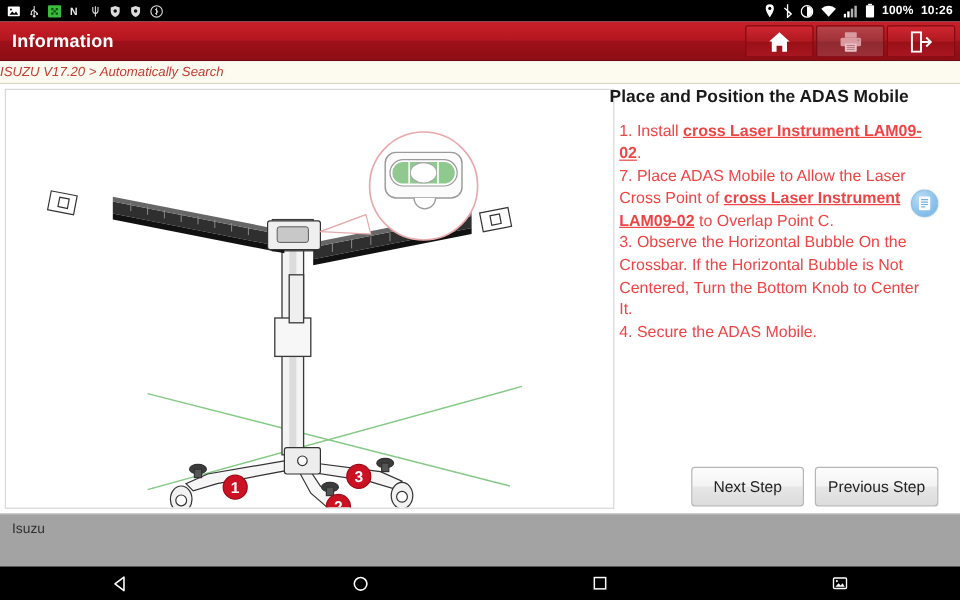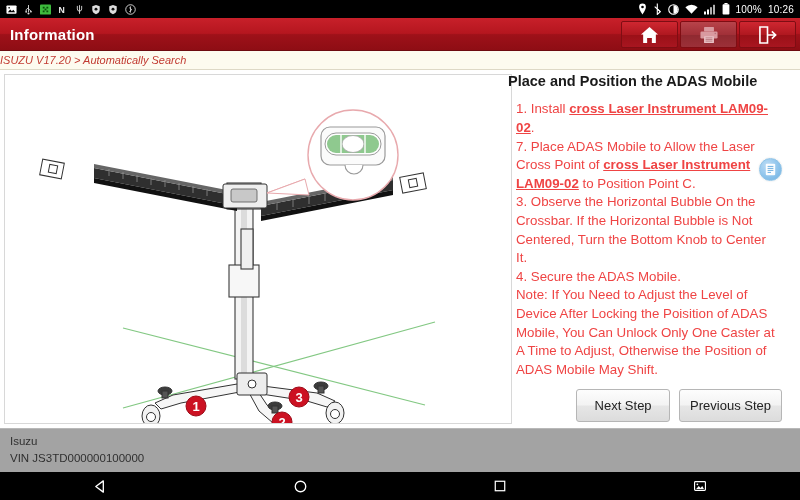--- a/index.html
+++ b/index.html
@@ -34,20 +34,21 @@
   .sb-left {
     display: flex;
     align-items: center;
     gap: 7px;
     flex: 1;
   }
   .sb-right {
     display: flex;
     align-items: center;
     gap: 6px;
+    font-weight: bold;
   }
   .sb-ico {
     display: inline-block;
     line-height: 0;
   }
   .sb-text {
     color: #ffffff;
     font-size: 10px;
     font-family: "Liberation Sans", sans-serif;
     letter-spacing: 0.2px;
@@ -486,43 +487,41 @@
           <text x="237" y="391" text-anchor="middle" font-family="Liberation Sans, sans-serif" font-size="14" font-weight="bold" fill="#ffffff">C</text>
           <circle cx="241" cy="352" r="2" fill="#cc1122"></circle>
         </g>
       </svg>
     </div>
 
     <div class="panel-text">
       <div class="doc-title">Place and Position the ADAS Mobile</div>
       <div class="doc-body" id="doc-body">
           <span class="ln"><span>1. Install </span><b class="link">cross Laser Instrument LAM09-02</b><span>.</span></span>
-          <span class="ln"><span>7. Place ADAS Mobile to Allow the Laser Cross Point of </span><b class="link">cross Laser Instrument LAM09-02</b><span> to Position Point C.</span></span>
+          <span class="ln"><span>7. Place ADAS Mobile to Allow the Laser Cross Point of </span><b class="link">cross Laser Instrument LAM09-02</b><span> to Overlap Point C.</span></span>
           <span class="ln"><span>3. Observe the Horizontal Bubble On the Crossbar. If the Horizontal Bubble is Not Centered, Turn the Bottom Knob to Center It.</span></span>
           <span class="ln"><span>4. Secure the ADAS Mobile.</span></span>
-          <span class="ln"><span>Note: If You Need to Adjust the Level of Device After Locking the Poisition of ADAS Mobile, You Can Unlock Only One Caster at A Time to Adjust, Otherwise the Position of ADAS Mobile May Shift.</span></span>
         </div>
 
       <div class="scroll-badge">
         <svg width="11" height="13" viewBox="0 0 11 13">
             <rect x="0.8" y="0.8" width="9.4" height="11.4" rx="1" fill="#ffffff" opacity="0.95"></rect>
             <path d="M2.6 3.4h5.8M2.6 5.4h5.8M2.6 7.4h5.8M2.6 9.4h3.4" stroke="#6fb0e0" stroke-width="1"></path>
           </svg>
       </div>
 
       <div class="steps">
         <div class="sbtn">Next Step</div>
         <div class="sbtn">Previous Step</div>
       </div>
     </div>
   </div>
 
   <div class="footer">
     <div>Isuzu</div>
-    <div>VIN JS3TD000000100000</div>
   </div>
 
   <div class="navbar">
     <div class="navslot">
       <span>
         <svg width="15" height="15" viewBox="0 0 16 16">
             <path d="M11 2L3 8l8 6z" fill="none" stroke="#ffffff" stroke-width="1.4" stroke-linejoin="round"></path>
           </svg>
       </span>
     </div>

